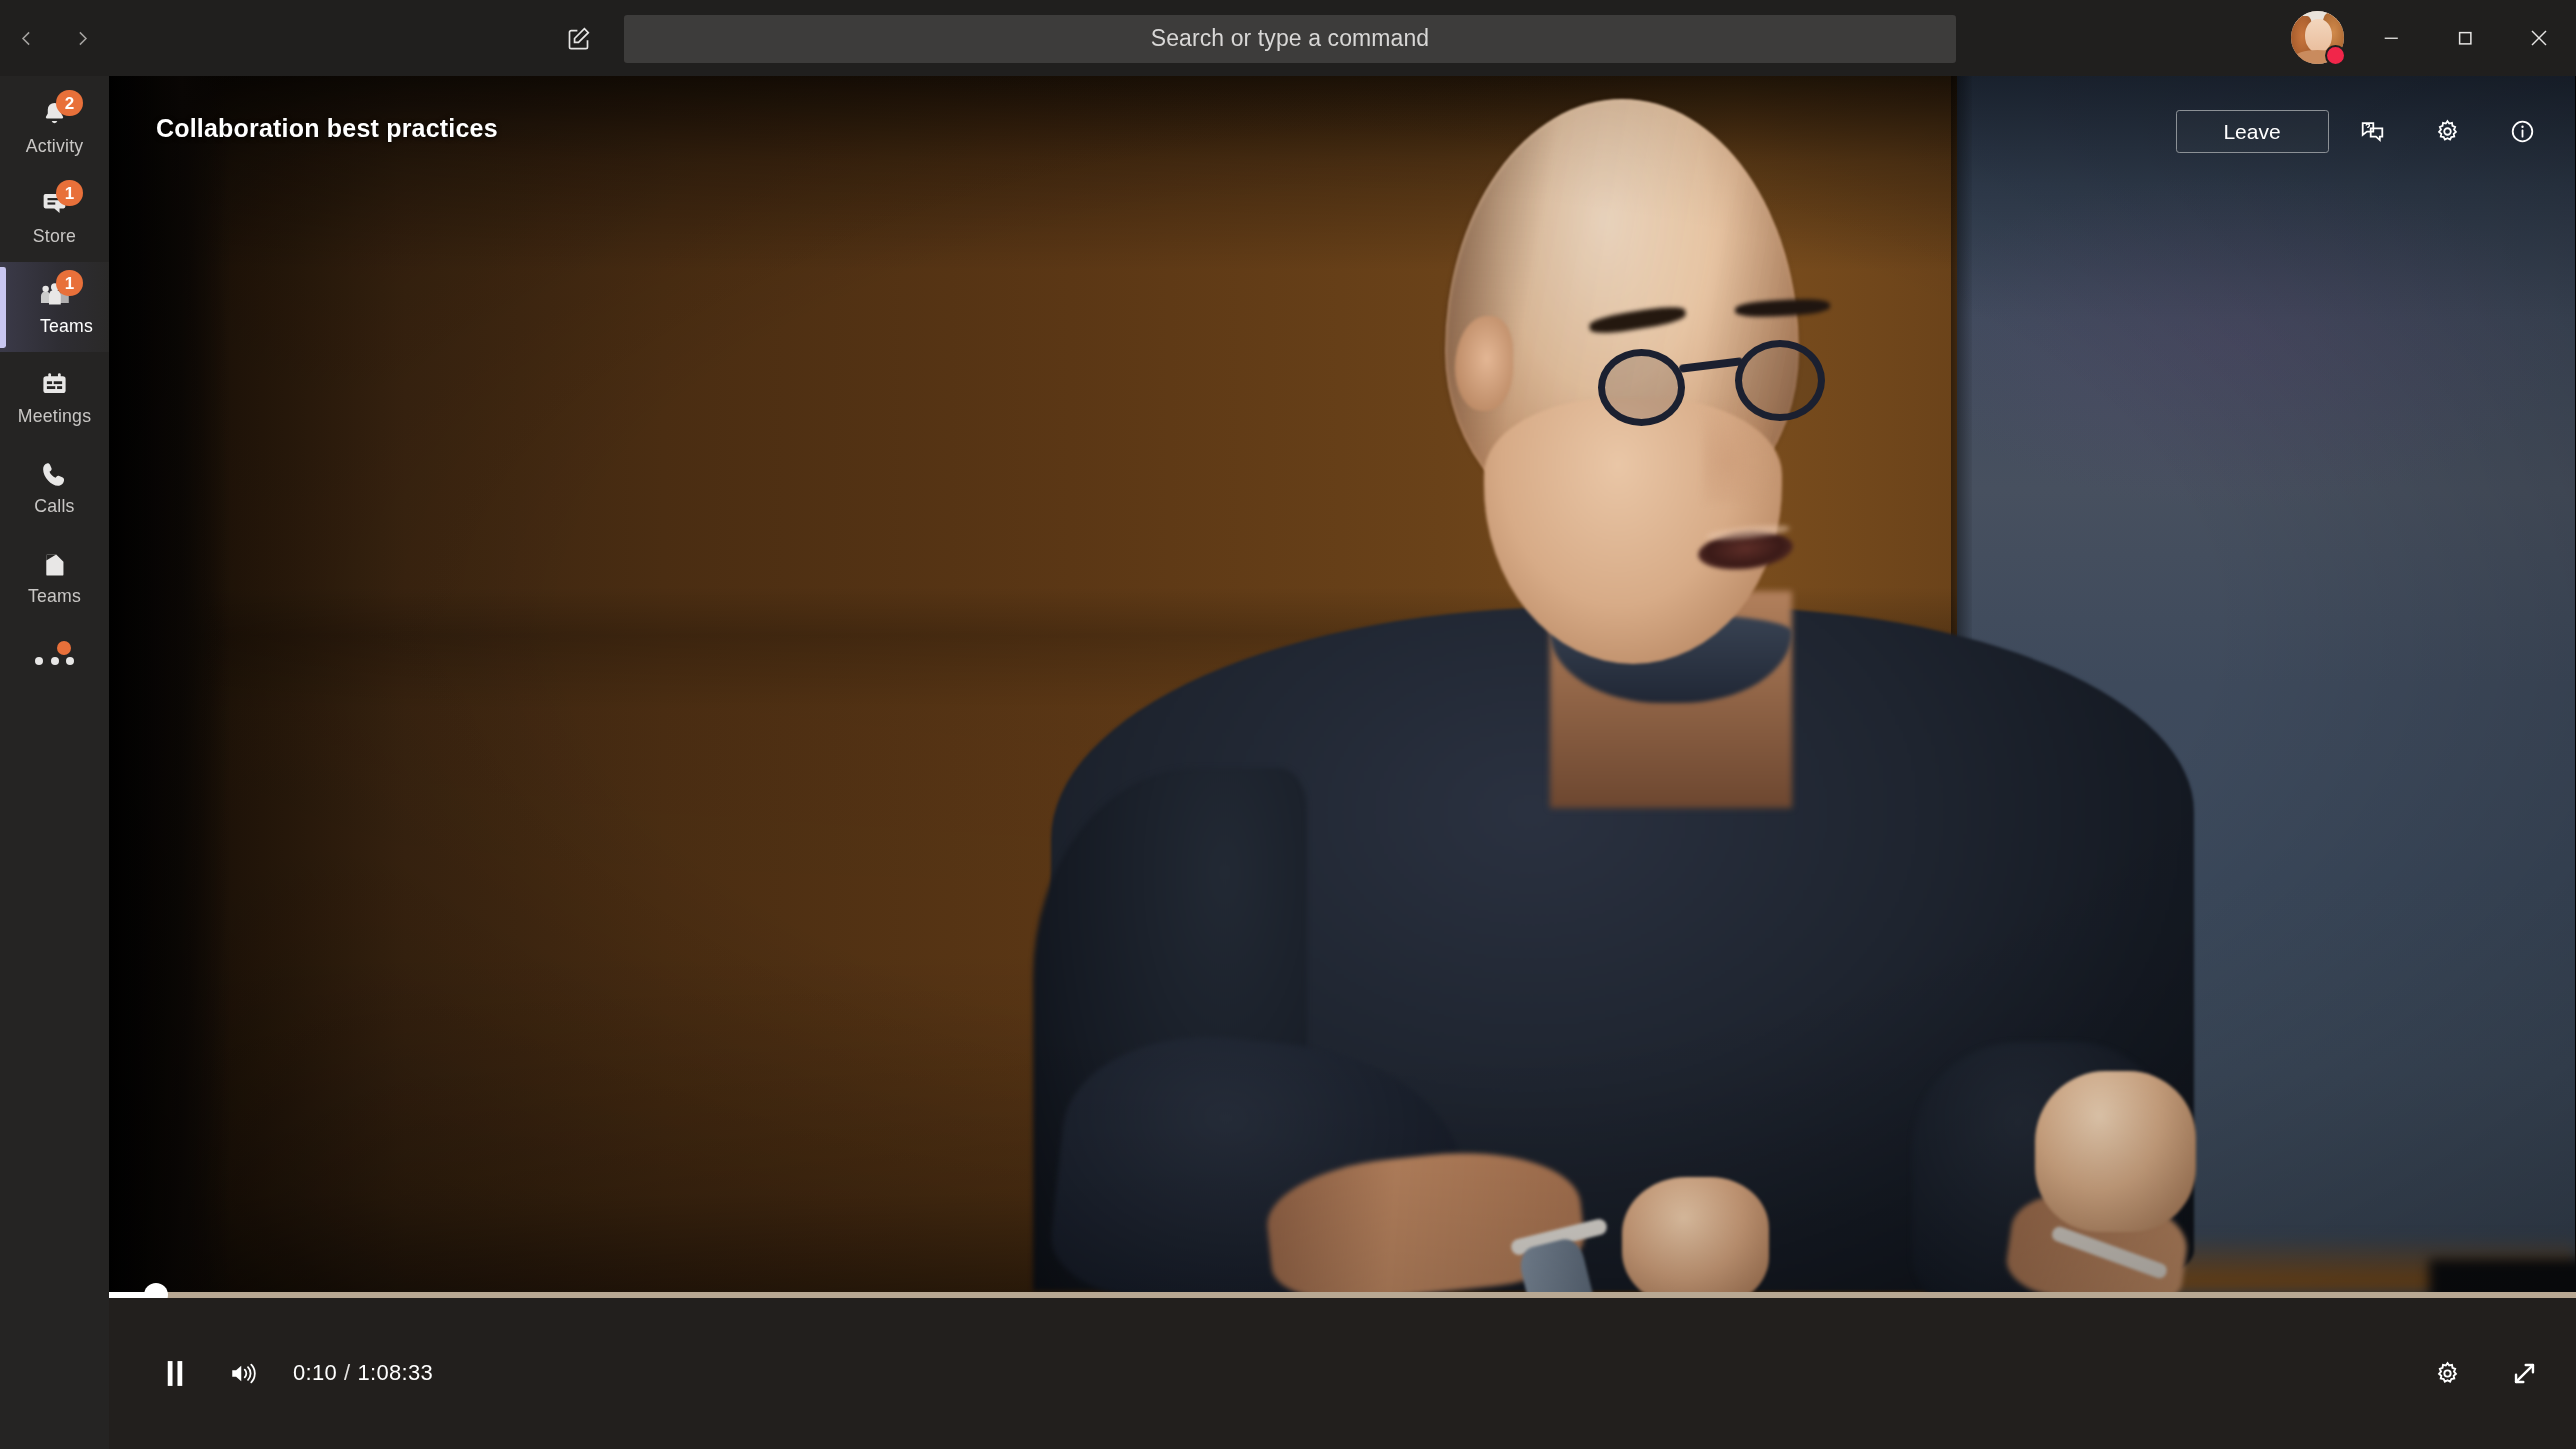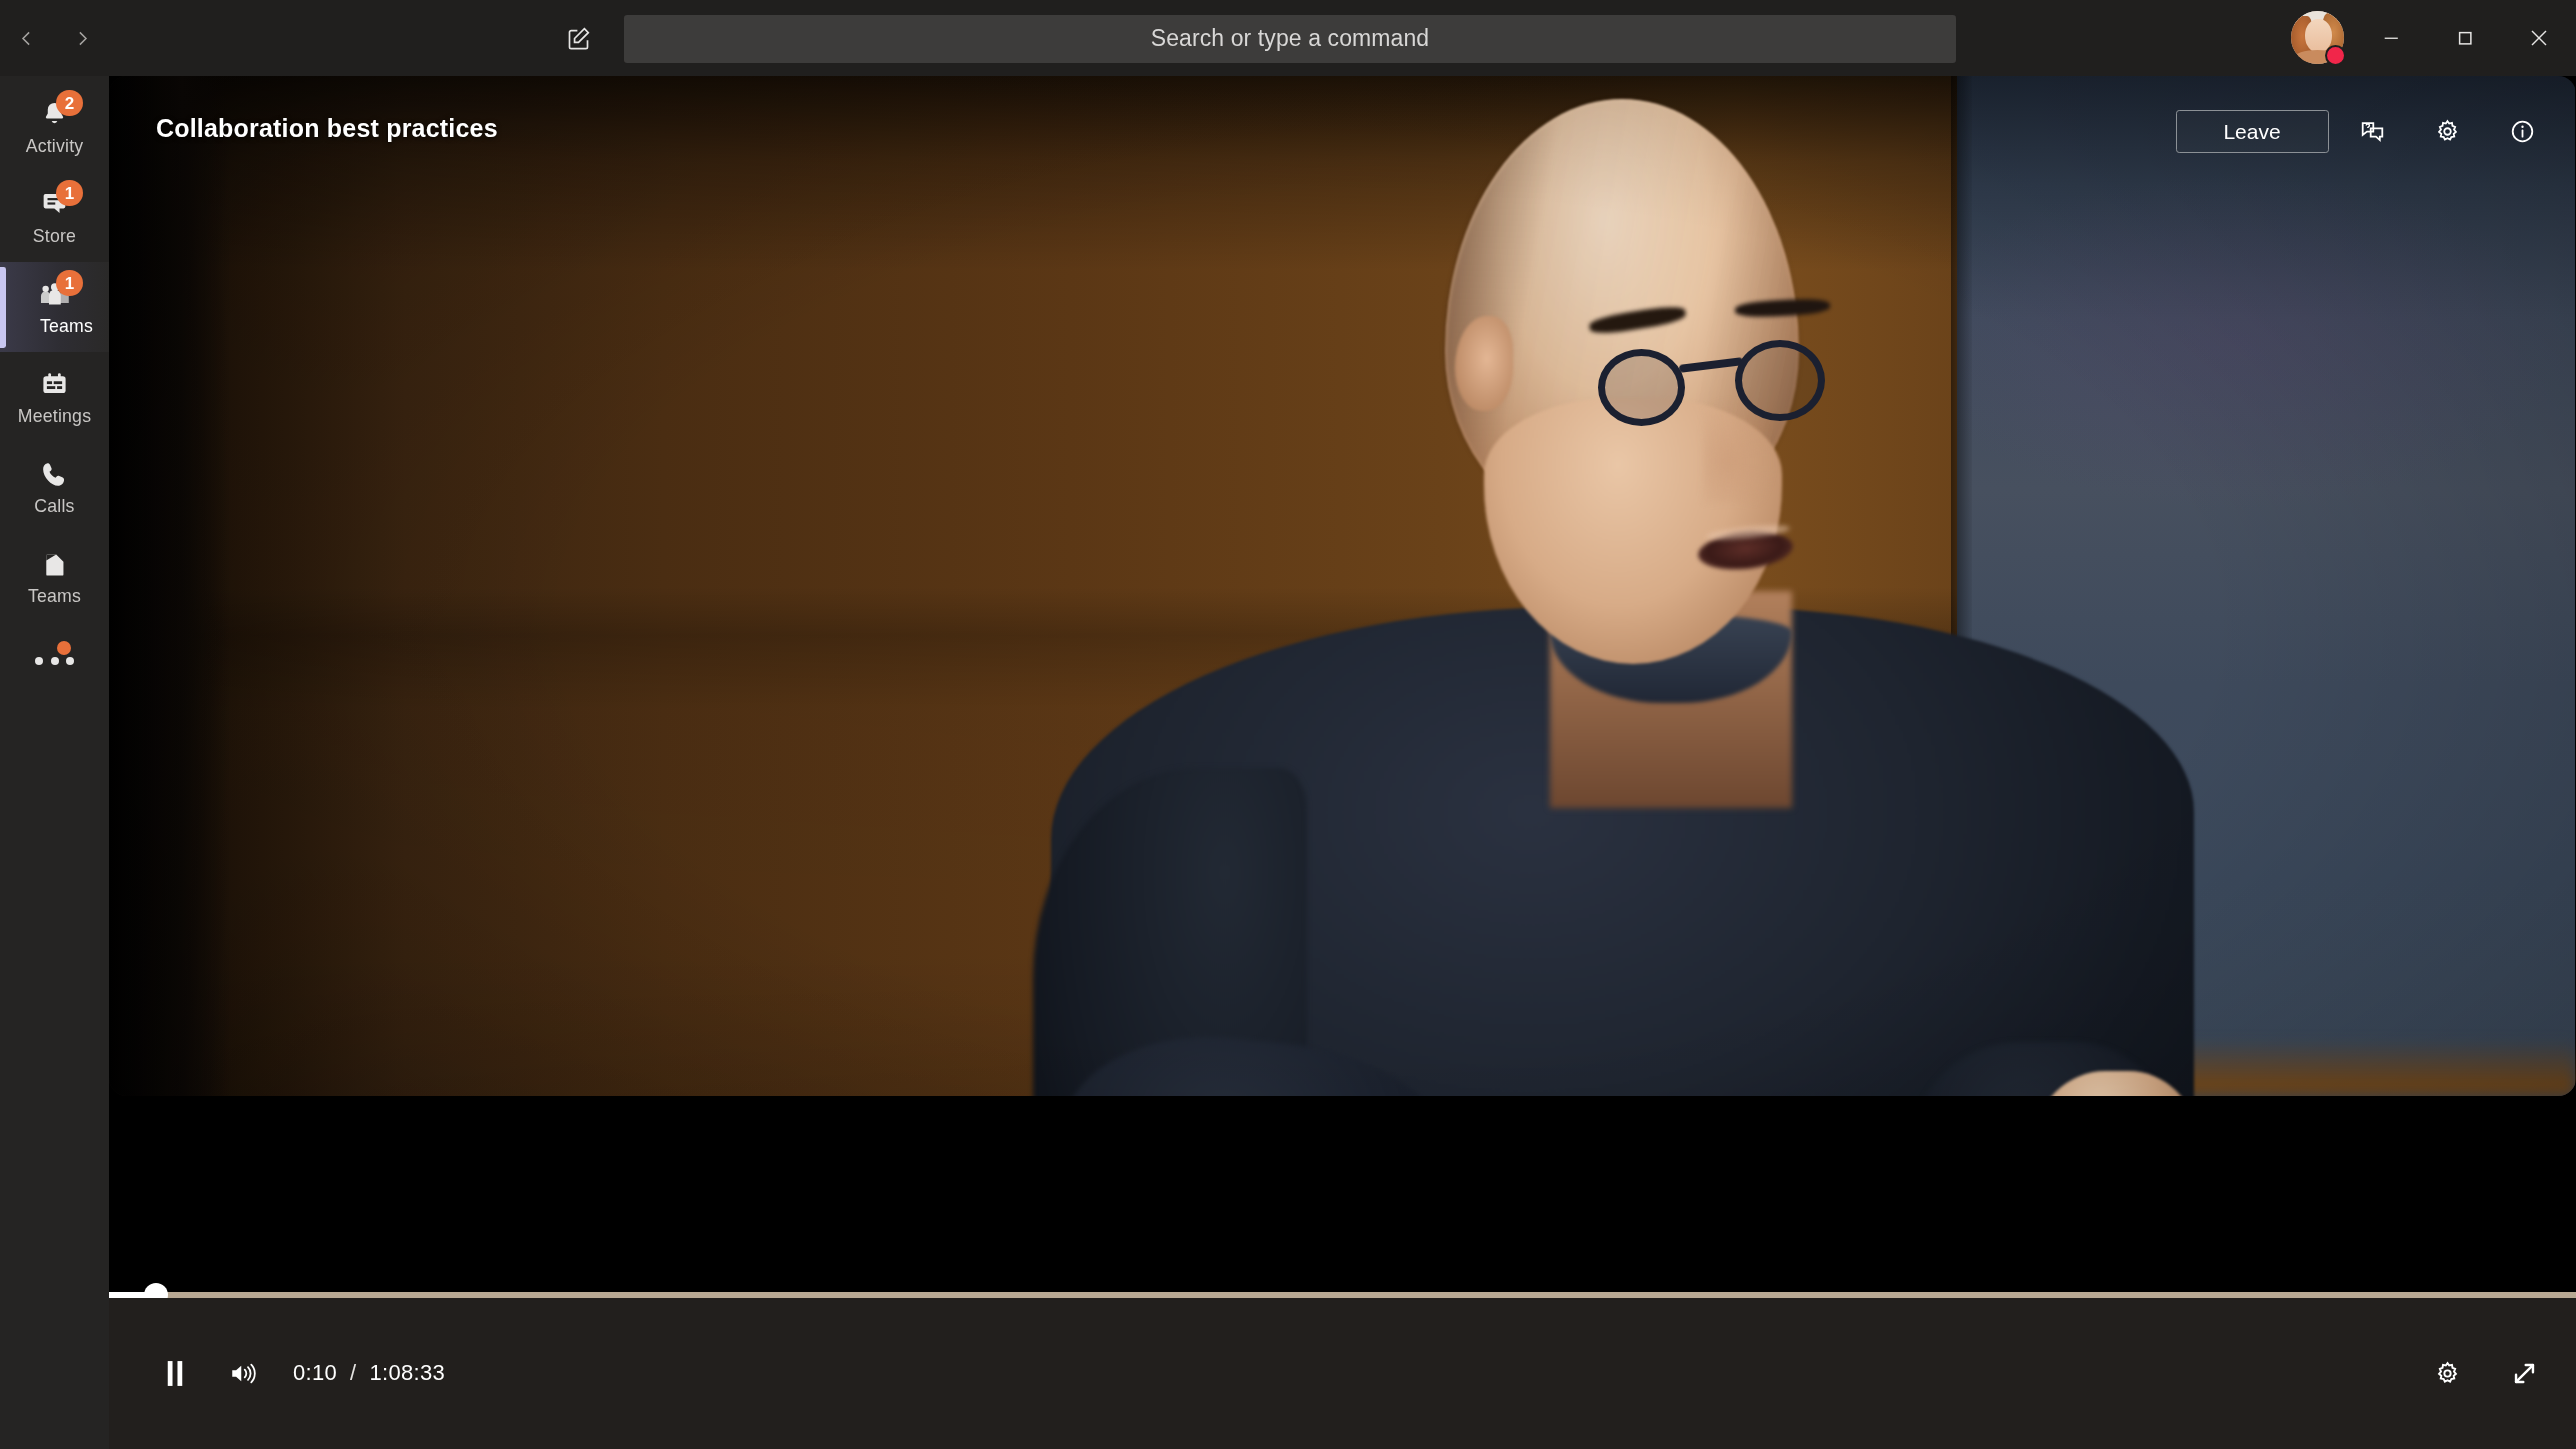--- a/index.html
+++ b/index.html
@@ -138,23 +138,22 @@
   }
 
   
   .stage {
     position: absolute; left: 109px; top: 76px;
     width: 2467px; height: 1373px;
     background: #000;
     overflow: hidden;
   }
   .video {
-    position: absolute; left: 0; top: 0; width: 2467px; height: 1020px;
+    position: absolute; left: 0; top: 0; width: 2467px; height: 1216px;
     overflow: hidden;
-    border-radius: 18px;
   }
   
   .v-wall {
     position: absolute; left: 0; top: 0; width: 1848px; height: 1216px;
     background:
       linear-gradient(90deg, #0a0705 0%, #140d07 2%, #241609 7%, #3a2410 16%, #4a2d12 30%, #5b3715 52%, #6a4219 72%, #7a4d1d 88%, #6b431a 100%);
   }
   .v-wall-band {
     position: absolute; left: 0; top: 0; width: 1848px; height: 1216px;
     background:
@@ -395,21 +394,21 @@
   .pbtn {
     width: 63px; height: 63px;
     display: flex; align-items: center; justify-content: center;
     color: #ffffff;
   }
   .pbtn.pause { margin-left: 34px; }
   .pbtn.vol { margin-left: 6.4px; }
   .ptime {
     margin-left: 17.7px;
     font-size: 22px; color: #ffffff; letter-spacing: 0.3px;
-    display: flex; align-items: center; gap: 13px;
+    display: flex; align-items: center; gap: 7px;
   }
   .ptime .sep { color: #e6e4e2; }
   .pright {
     margin-left: auto; display: flex; align-items: center;
     padding-right: 27px; gap: 27px;
   }
   .pright .pbtn { width: 50px; height: 50px; }
 </style>
 </head>
 <body>

